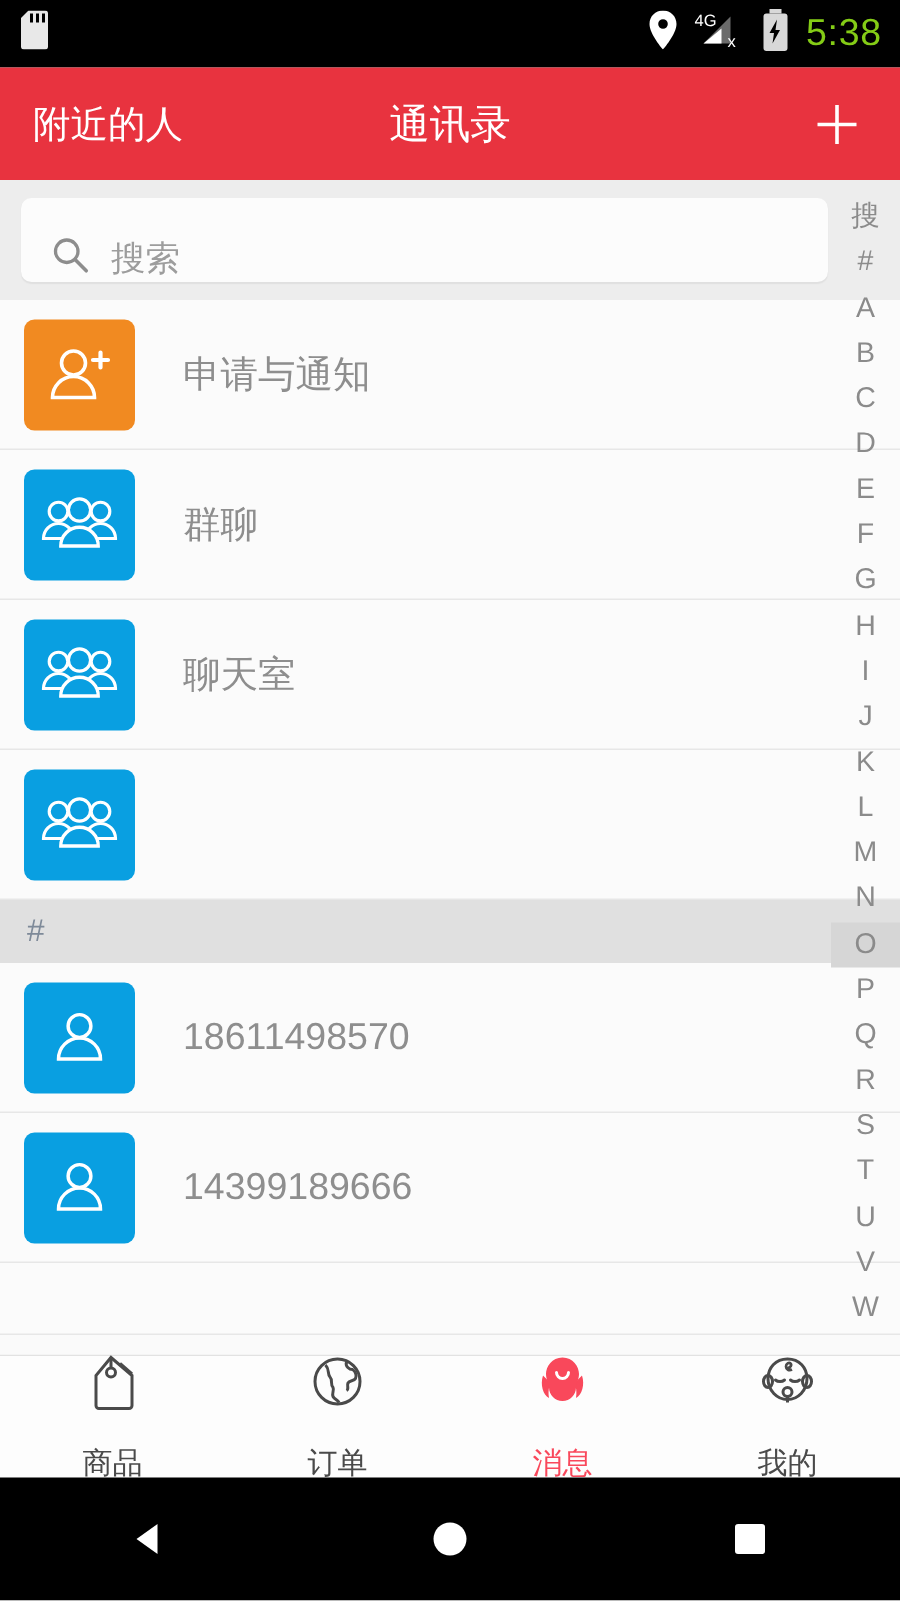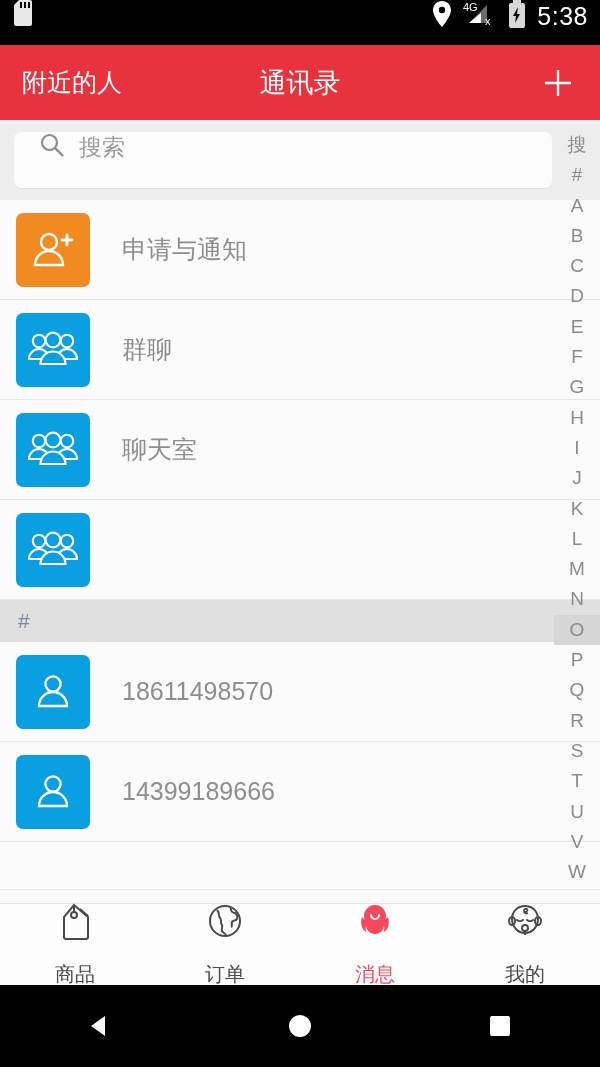--- a/index.html
+++ b/index.html
@@ -6,26 +6,26 @@
   html, body {
     width:600px; height:1067px;
     font-family:"Liberation Sans","DejaVu Sans",sans-serif;
     background:#fafafa; overflow:hidden;
   }
   #app { position:relative; width:600px; height:1067px; display:flex; flex-direction:column; }
 
   
   .statusbar {
     height:45px; background:#000; color:#fff;
-    display:flex; align-items:flex-start; justify-content:space-between;
+    display:flex; align-items:center; justify-content:space-between;
     padding:0 12px 0 14px; flex:0 0 45px;
   }
   .sb-left { display:flex; align-items:center; }
   .sb-right { display:flex; align-items:center; gap:11px; }
-  .sb-time { font-size:25px; color:#ffffff; letter-spacing:.5px; line-height:1; }
+  .sb-time { font-size:25px; color:#84cc16; letter-spacing:.5px; line-height:1; }
 
   
   .header {
     flex:0 0 75px; height:75px; background:#E8333F;
     display:flex; align-items:center; position:relative; padding:0 22px;
   }
   .header-left { font-size:25px; color:#fff; }
   .header-title {
     position:absolute; left:0; right:0; text-align:center;
     font-size:27px; color:#fff; pointer-events:none;
@@ -34,21 +34,21 @@
     margin-left:auto; position:relative; z-index:2;
     width:40px; height:40px; display:flex; align-items:center; justify-content:center;
   }
 
   
   .body { flex:1 1 auto; position:relative; background:#fafafa; overflow:hidden; }
 
   .searchwrap { background:#ededed; padding:12px 14px 12px 14px; }
   .searchbox {
     background:#fcfcfc; border-radius:7px; height:56px;
-    display:flex; align-items:flex-start; padding:0 25px;
+    display:flex; align-items:flex-end; padding:0 20px;
     box-shadow:0 1px 1px rgba(0,0,0,.06);
     width:538px;
   }
   .search-ph { font-size:23px; color:#9d9d9d; margin-left:14px; }
 
   .list { background:#fbfbfb; }
   .row {
     height:100px; display:flex; align-items:center;
     padding:0 0 0 16px; border-bottom:1px solid #e7e7e7;
     background:#fbfbfb;

